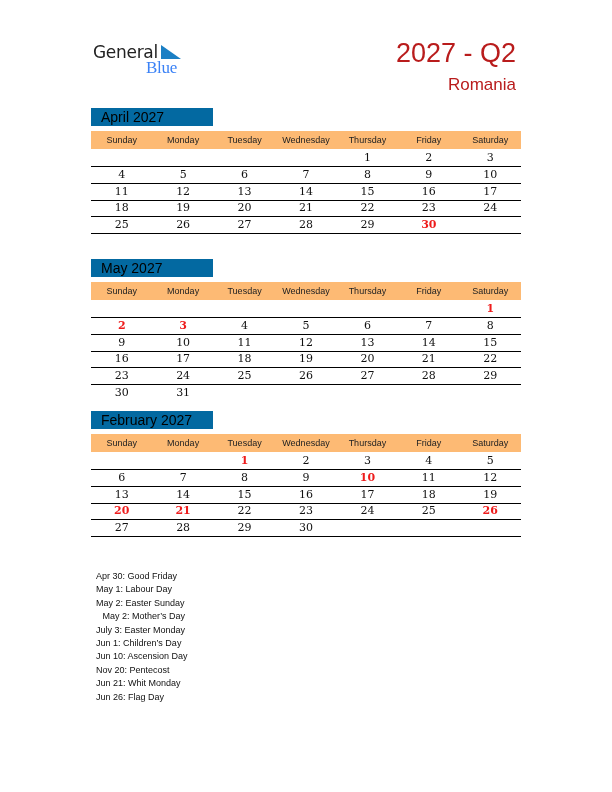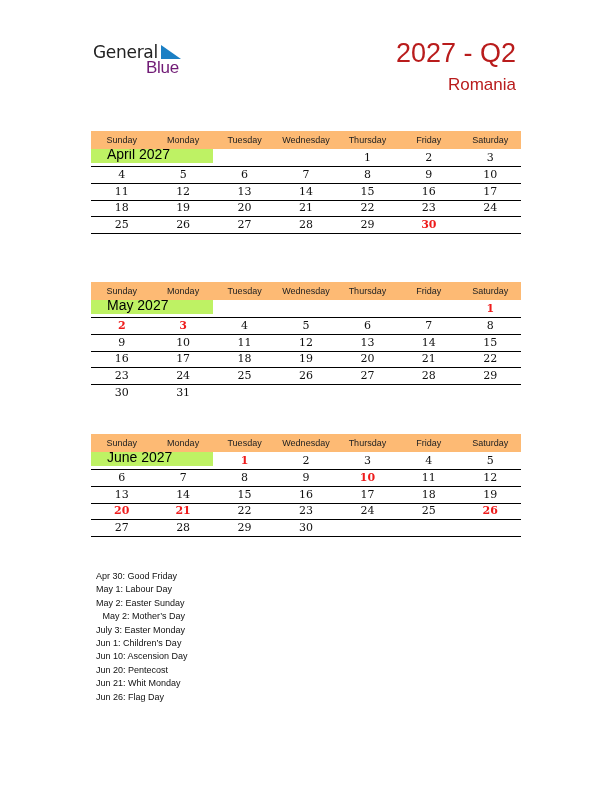--- a/index.html
+++ b/index.html
@@ -1,26 +1,26 @@
 <!DOCTYPE html>
 <html><head>
 <meta charset="utf-8">
 <style>
   html, body { margin: 0; padding: 0; background: #ffffff; }
   body { width: 612px; height: 792px; position: relative; overflow: hidden; font-family: "Liberation Sans", sans-serif; color: #000; }
 
   .logo { position: absolute; left: 93px; top: 42px; width: 110px; height: 40px; }
   .logo-general { position: absolute; left: 0; top: 0; font-family: "DejaVu Sans", sans-serif; font-size: 17px; color: #222; letter-spacing: -0.3px; }
-  .logo-blue { position: absolute; left: 53px; top: 16px; font-family: Liberation Sans, sans-serif; font-size: 17px; color: #701a75; letter-spacing: -0.3px; text-align: center; }
+  .logo-blue { position: absolute; left: 53px; top: 16px; font-family: Liberation Serif, serif; font-size: 17px; color: #3b82f6; letter-spacing: -0.3px; text-align: center; }
 
   .title { position: absolute; right: 96px; top: 38px; font-size: 27px; color: #b91c1c; }
   .subtitle { position: absolute; right: 96px; top: 75px; font-size: 17px; color: #b91c1c; }
 
   .month { position: absolute; left: 91px; width: 430px; }
-  .month-name { position: absolute; left: 0; top: 0; width: 122px; height: 18px; background: #bef264; font-size: 14px; line-height: 18px; padding-left: 16px; box-sizing: border-box; margin-top: 37px; }
+  .month-name { position: absolute; left: 0; top: 0; width: 122px; height: 18px; background: #0369a1; font-size: 14px; line-height: 18px; padding-left: 10px; box-sizing: border-box; }
   .dow-row { position: absolute; left: 0; top: 23px; width: 430px; height: 18px; background: #fdba74; display: flex; }
   .dow { flex: 1; text-align: center; font-size: 9px; line-height: 18px; color: #222; }
   .week { position: absolute; left: 0; width: 430px; height: 17px; display: flex; box-sizing: border-box; }
   .week.lined { border-bottom: 1.5px solid #000; }
   .day { flex: 1; text-align: center; font-family: "DejaVu Serif", serif; font-size: 11px; line-height: 16px; color: #111; }
   .day.holiday { color: #ee1c1c; font-weight: bold; }
 
   .holidays { position: absolute; left: 96px; top: 570px; font-size: 9px; line-height: 13.4px; color: #111; }
   .holiday-item { white-space: nowrap; }
   .holiday-item.indent { padding-left: 4px; text-align: center; }
@@ -156,21 +156,21 @@
       <div class="day">30</div>
       <div class="day">31</div>
       <div class="day"></div>
       <div class="day"></div>
       <div class="day"></div>
       <div class="day"></div>
       <div class="day"></div>
     </div>
   </div>
 <div class="month" id="m2" style="top:411px;">
-    <div class="month-name">June 2027</div>
+    <div class="month-name">February 2027</div>
     <div class="dow-row">
       <div class="dow">Sunday</div>
       <div class="dow">Monday</div>
       <div class="dow">Tuesday</div>
       <div class="dow">Wednesday</div>
       <div class="dow">Thursday</div>
       <div class="dow">Friday</div>
       <div class="dow">Saturday</div>
     </div>
     <div class="week lined" style="top: 42px;">
@@ -221,16 +221,16 @@
   </div>
 
 <div class="holidays" id="holidays">
     <div class="holiday-item">Apr 30: Good Friday</div>
     <div class="holiday-item">May 1: Labour Day</div>
     <div class="holiday-item">May 2: Easter Sunday</div>
     <div class="holiday-item indent">May 2: Mother’s Day</div>
     <div class="holiday-item">July 3: Easter Monday</div>
     <div class="holiday-item">Jun 1: Children’s Day</div>
     <div class="holiday-item">Jun 10: Ascension Day</div>
-    <div class="holiday-item">Jun 20: Pentecost</div>
+    <div class="holiday-item">Nov 20: Pentecost</div>
     <div class="holiday-item">Jun 21: Whit Monday</div>
     <div class="holiday-item">Jun 26: Flag Day</div>
   </div>
 
 </body></html>

